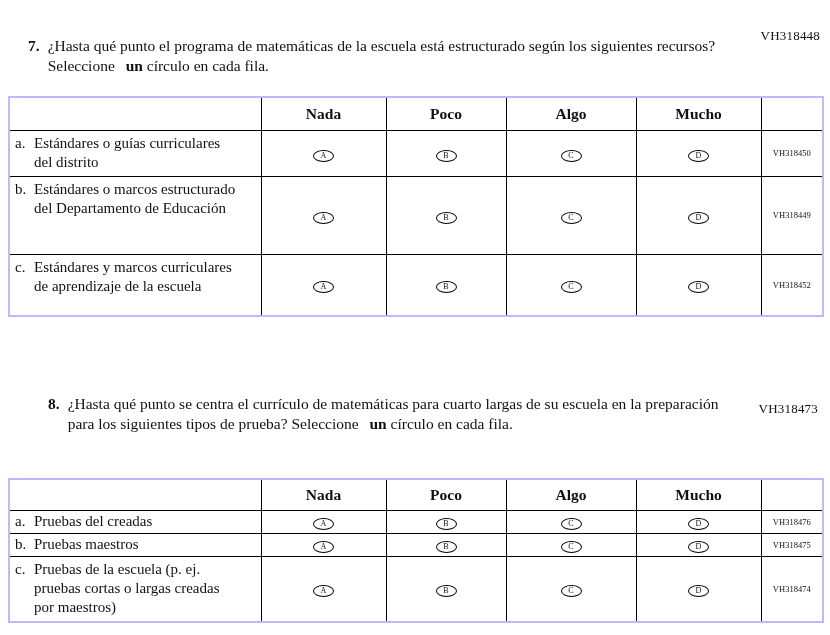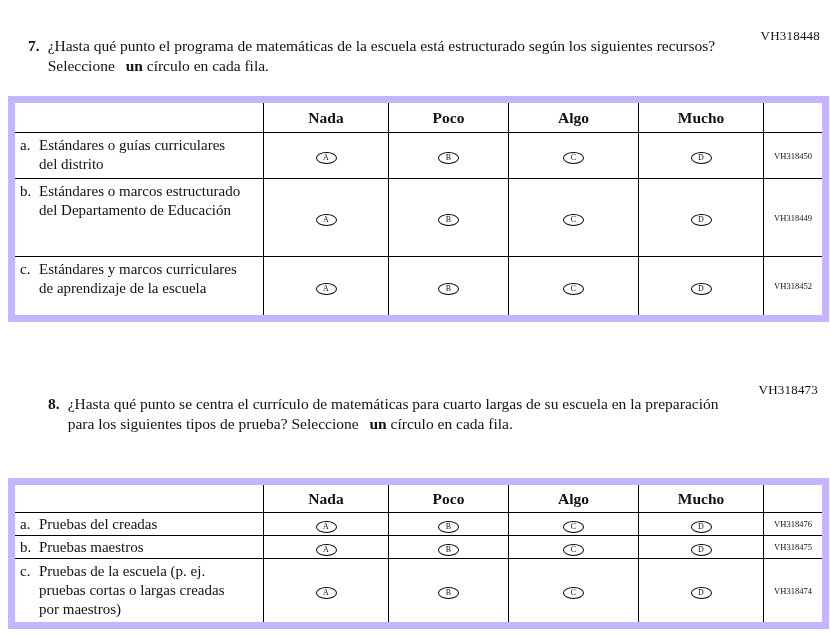--- a/index.html
+++ b/index.html
@@ -12,42 +12,42 @@
   .page { position:relative; width:830px; height:635px; background:#fff; overflow:hidden; }
 
   .ref-code {
     position:absolute;
     font-size:13px;
     letter-spacing:0.2px;
     color:#111;
     margin-left:8px;
   }
   .ref-code.q7 { top:28px; right:10px; }
-  .ref-code.q8 { top:382px; right:12px; }
+  .ref-code.q8 { top:401px; right:12px; }
 
   .question {
     position:absolute;
     display:flex;
     gap:8px;
     font-size:15.5px;
     line-height:20px;
   }
   .question.q7 { left:28px; top:36px; width:700px; }
   .question.q8 { left:48px; top:394px; width:690px; }
   .qnum { font-weight:bold; flex:0 0 auto; }
   .qtext { width:672px; }
   .bold { font-weight:bold;margin-left:7px; }
 
   table.resp-table {
     position:absolute;
     left:8px;
     width:814px;
     border-collapse:collapse;
     table-layout:fixed;
-    border:7px solid #c4b5fd;
+    border:2px solid #c4b5fd;
   }
   table.t1 { top:96px; }
   table.t2 { top:478px; }
 
   .resp-table th, .resp-table td {
     border:1px solid #000;
     font-size:15px;
   }
   .resp-table th {
     font-size:15.5px;

